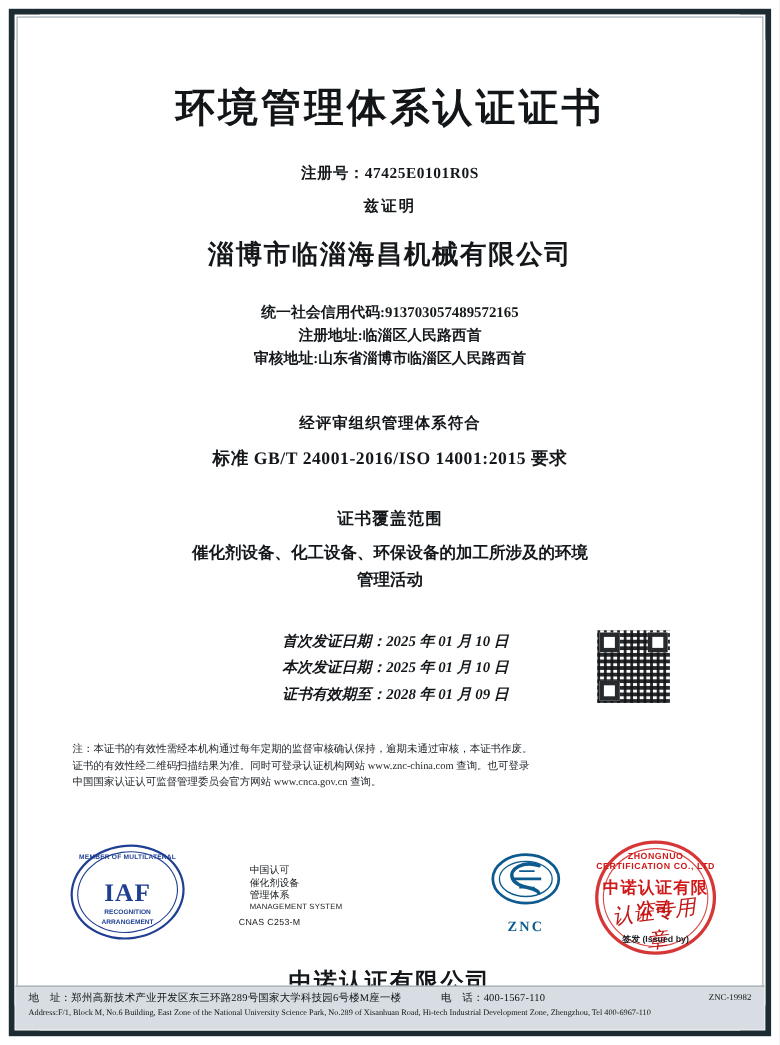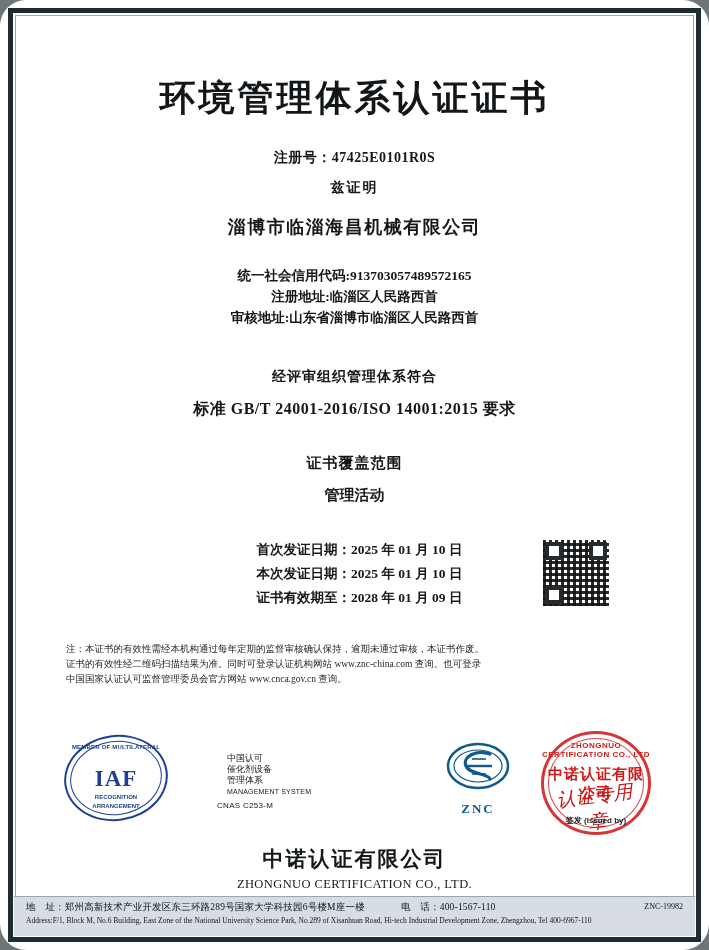--- a/index.html
+++ b/index.html
@@ -13,21 +13,20 @@
     overflow: hidden;
     font-family: "Liberation Sans", sans-serif;
   }
 
   #certificate {
     position: relative;
     width: 709px;
     height: 950px;
     background: #ffffff;
     box-sizing: border-box;
-    border-radius: 26px;
   }
 
   
   .frame-outer {
     position: absolute;
     left: 8px; top: 8px; right: 8px; bottom: 8px;
     border: 5px solid #1d2b33;
     background: #ffffff;
     box-sizing: border-box;
   }
@@ -134,21 +133,21 @@
     margin-top: 12px;
     font-family: "Liberation Serif", serif;
     font-size: 14px;
     font-weight: bold;
     letter-spacing: 2px;
   }
 
   .company {
     margin-top: 18px;
     font-family: "Liberation Serif", serif;
-    font-size: 18px;
+    font-size: 24px;
     font-weight: bold;
     letter-spacing: 1.5px;
   }
 
   .info-block {
     margin-top: 26px;
     font-family: "Liberation Serif", serif;
     font-size: 13.5px;
     font-weight: bold;
     line-height: 21px;
@@ -182,20 +181,21 @@
     height: 92px;
   }
   .dates {
     font-family: "Liberation Serif", serif;
     font-size: 13.5px;
     font-weight: bold;
     line-height: 24px;
     display: inline-block;
     text-align: left;
     margin-left: 10px;
+    font-style: italic;
   }
   .qr {
     position: absolute;
     right: 68px; top: 2px;
     width: 66px; height: 66px;
     background-color: #ffffff;
     background-image:
       repeating-linear-gradient(0deg, #15191c 0 3px, transparent 3px 6px),
       repeating-linear-gradient(90deg, #15191c 0 3px, transparent 3px 6px);
     background-size: 6px 6px, 6px 6px;
@@ -489,20 +489,21 @@
     </div>
 
     <div class="standard-block">
       <div class="standard-line1">经评审组织管理体系符合</div>
       <div class="standard-line2">标准 GB/T 24001-2016/ISO 14001:2015 要求</div>
     </div>
 
     <div class="scope-block">
       <div class="scope-title">证书覆盖范围</div>
       <div class="scope-text">
+        <div>催化剂设备、化工设备、环保设备的加工所涉及的环境</div>
         <div>管理活动</div>
       </div>
     </div>
 
     <div class="dates-row">
       <div class="dates">
         <div>
           <span>首次发证日期：</span><span>2025 年 01 月 10 日</span>
         </div>
         <div>

